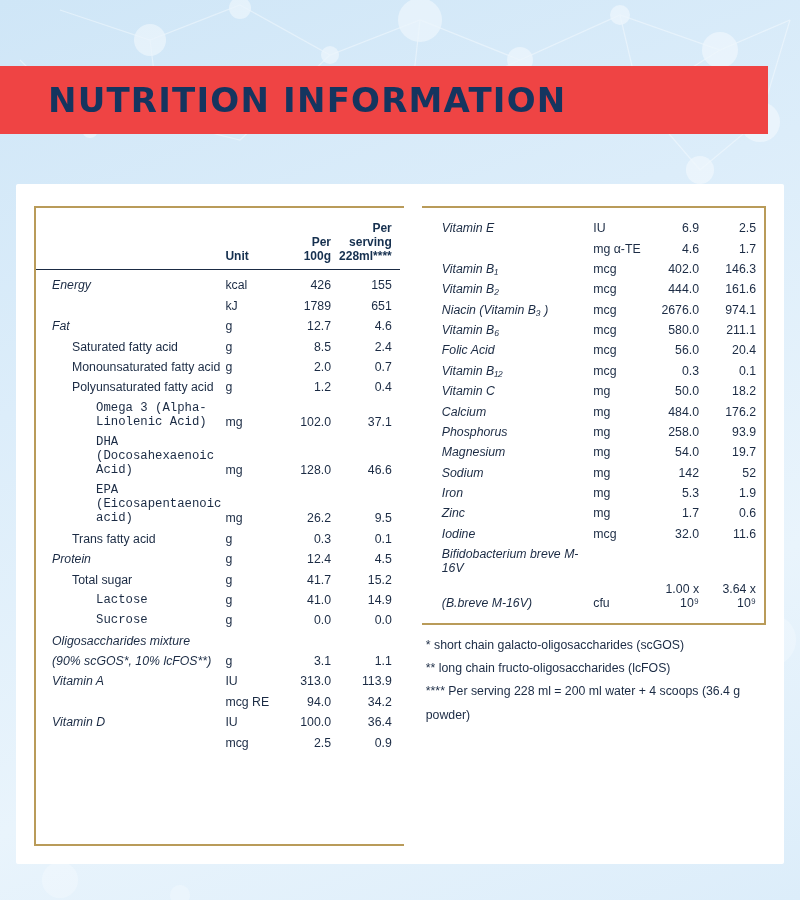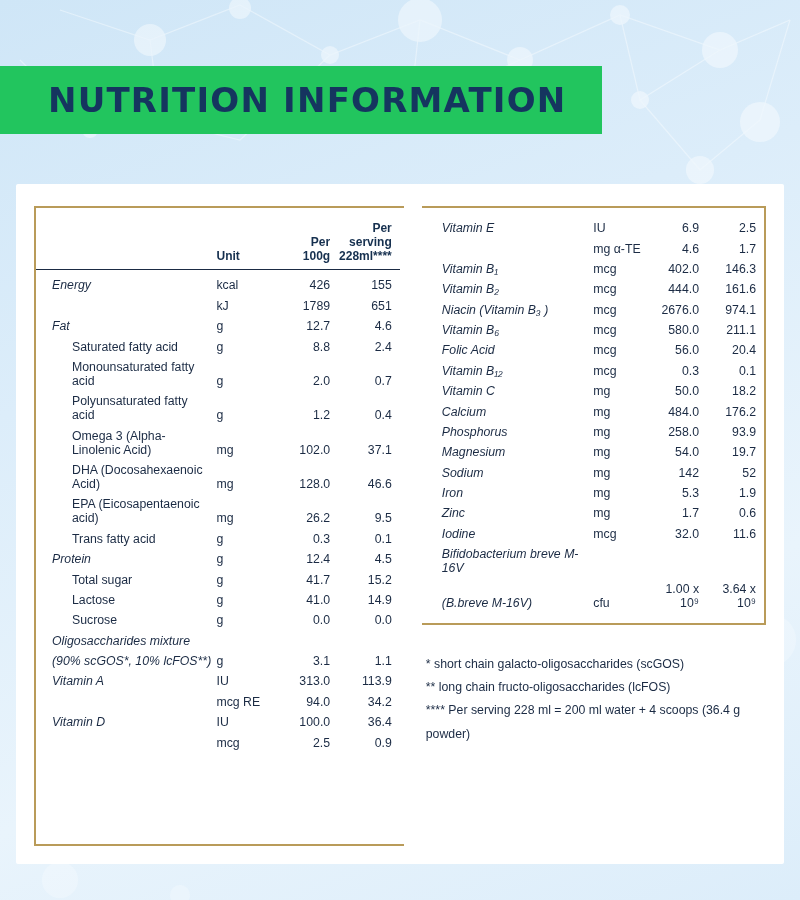--- a/index.html
+++ b/index.html
@@ -15,22 +15,22 @@
   }
   
   .bg-deco {
     position: absolute; inset: 0;
     pointer-events: none;
     opacity: 0.55;
   }
   .title-band {
     position: absolute;
     left: 0; top: 66px;
-    width: 602px; height: 68px;
-    background: #22c55e;
+    width: 768px; height: 68px;
+    background: #ef4444;
     display: flex;
     align-items: center;
   }
   .title-band h1 {
     margin: 0 0 0 48px;
     font-size: 34px;
     letter-spacing: 1.2px;
     font-weight: bold;
     color: #15355f;
     font-family: "DejaVu Sans", sans-serif;
@@ -86,29 +86,29 @@
     vertical-align: bottom;
     padding-bottom: 5px;
   }
   .c-name  { text-align: left; padding-left: 16px; width: 176px; }
   .c-unit  { text-align: left; width: 62px; padding-right: 6px; }
   .c-100   { text-align: right; width: 58px; padding-right: 6px; }
   .c-serv  { text-align: right; width: 62px; padding-right: 8px; }
   .hdr-row th.c-name { text-align: left; }
   .ind-0 { padding-left: 16px; font-style: italic; }
   .ind-1 { padding-left: 36px; }
-  .ind-2 { padding-left: 36px; }
+  .ind-2 { padding-left: 60px; font-family: Liberation Mono, monospace; }
   .ital { font-style: italic; }
   .hdr-divider td {
     border-bottom: 1px solid #1b2b44;
     height: 1px; padding: 0;
   }
   .spacer td { height: 6px; padding: 0; }
   .footnotes {
-    margin-top: 28px;
+    margin-top: 9px;
     padding-left: 4px;
     font-size: 12.3px;
     color: #1b2b44;
     line-height: 1.9;
   }
 </style>
 </head>
 <body>
 
 <svg class="bg-deco" viewBox="0 0 800 900" preserveAspectRatio="none">
@@ -188,21 +188,21 @@
             </tr>
             <tr>
               <td class="c-name ind-0">Fat</td>
               <td class="c-unit">g</td>
               <td class="c-100">12.7</td>
               <td class="c-serv">4.6</td>
             </tr>
             <tr>
               <td class="c-name ind-1">Saturated fatty acid</td>
               <td class="c-unit">g</td>
-              <td class="c-100">8.8</td>
+              <td class="c-100">8.5</td>
               <td class="c-serv">2.4</td>
             </tr>
             <tr>
               <td class="c-name ind-1">Monounsaturated fatty acid</td>
               <td class="c-unit">g</td>
               <td class="c-100">2.0</td>
               <td class="c-serv">0.7</td>
             </tr>
             <tr>
               <td class="c-name ind-1">Polyunsaturated fatty acid</td>

